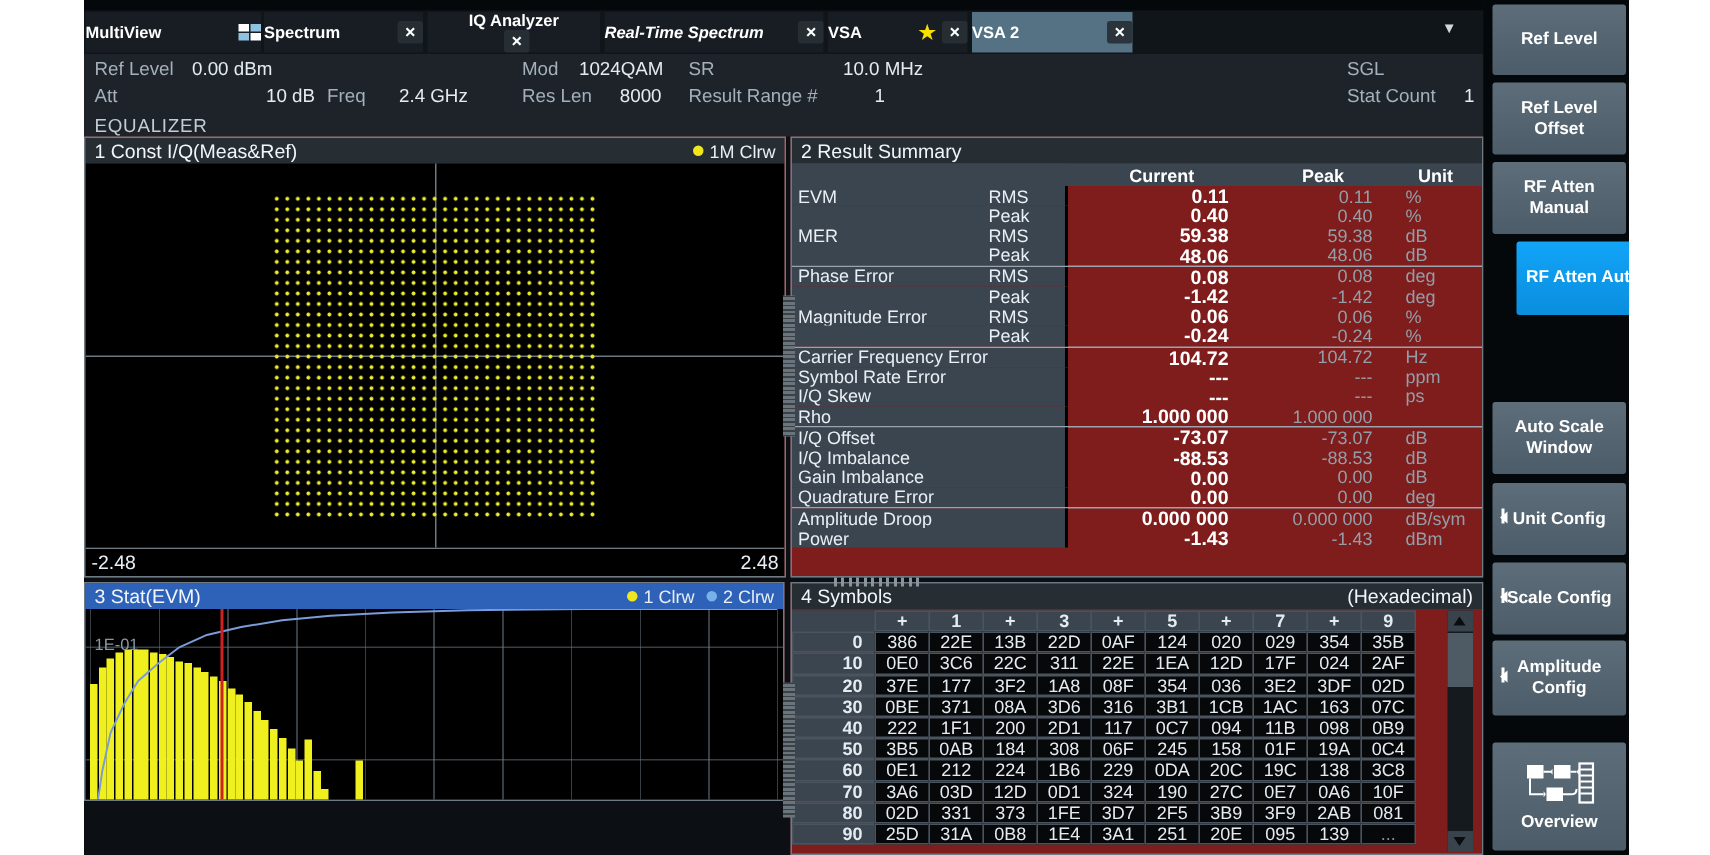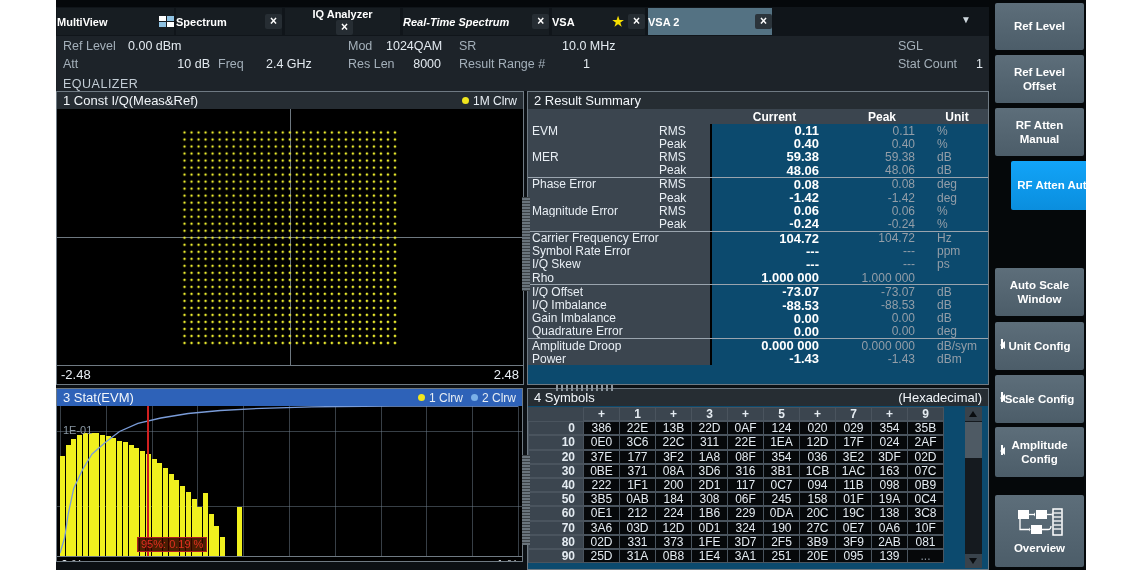--- a/index.html
+++ b/index.html
@@ -20,21 +20,21 @@
   .mvicon{display:inline-grid;grid-template-columns:7px 7px;grid-template-rows:5px 5px;grid-gap:1px;margin-left:6px;}
   .mvicon i{display:block;}
   .tab-overflow{position:absolute;right:18px;top:7px;color:#cfd8de;font-size:10px;}
   
   .settings{position:absolute;left:0;top:36px;width:933px;height:55px;background:#1d2329;}
   .settings span{position:absolute;font-size:12.5px;white-space:nowrap;}
   .lab{color:#a4b0ba;}
   .val{color:#e3eaf0;}
   .eq{position:absolute;left:7px;top:41px;font-size:11px;color:#c3cdd5;letter-spacing:.5px;}
   
-  .win{position:absolute;background:#0c4a6e;border:1px solid #6f7a83;box-sizing:border-box;overflow:hidden;}
+  .win{position:absolute;background:#7f1d1d;border:1px solid #6f7a83;box-sizing:border-box;overflow:hidden;}
   .wtitle{height:17px;background:#262d33;display:flex;align-items:center;justify-content:space-between;
           padding:0 6px;color:#f2f6fa;font-size:13px;white-space:nowrap;}
   .wtitle.blue{background:#2e62b8;}
   .legend{display:flex;align-items:center;font-size:12px;color:#e8eef4;}
   .dot{width:7px;height:7px;border-radius:50%;margin:0 4px 0 8px;}
   .dot.y{background:#f0e61e;}
   .dot.b{background:#7ab0e8;}
   
   .plot1{position:relative;width:100%;height:256px;background:#000;}
   .crossv{position:absolute;left:233px;top:0;width:1px;height:100%;background:#6e7880;}
@@ -130,21 +130,21 @@
           <span>Real-Time Spectrum</span>
           <span class="sp"></span>
           <span class="closebox">×</span>
         </div>
         <div class="tab" style="left: 496px; width: 93px;">
           <span>VSA</span>
           <span class="sp"></span>
           <span class="star">★</span>
           <span class="closebox">×</span>
         </div>
-        <div class="tab active" style="left: 592px; width: 124px;">
+        <div class="tab active" style="left: 592px; width: 107px;">
           <span>VSA 2</span>
           <span class="sp"></span>
           <span class="closebox">×</span>
         </div>
       </div>
 
   <div class="settings">
     <span class="lab" style="left:7px;top:3px">Ref Level</span>
     <span class="val" style="left:72px;top:3px">0.00 dBm</span>
     <span class="lab" style="left:292px;top:3px">Mod</span>
@@ -354,21 +354,21 @@
               <span class="c-name">Power</span>
               <span class="c-sub"></span>
             </span>
             <span class="c-cur">-1.43</span>
             <span class="c-pk">-1.43</span>
             <span class="c-un">dBm</span>
           </div>
         </div>
   </div>
 
-  <div class="win" style="left:0;top:388px;width:467px;height:174px">
+  <div class="win" style="left:0;top:388px;width:467px;height:146px">
     <div class="wtitle blue">
       <span>3 Stat(EVM)</span>
       <span class="legend">
         <span class="dot y"></span>
         <span>1 Clrw</span>
         <span class="dot b"></span>
         <span>2 Clrw</span>
       </span>
     </div>
     <div class="plot3" id="plot3">

